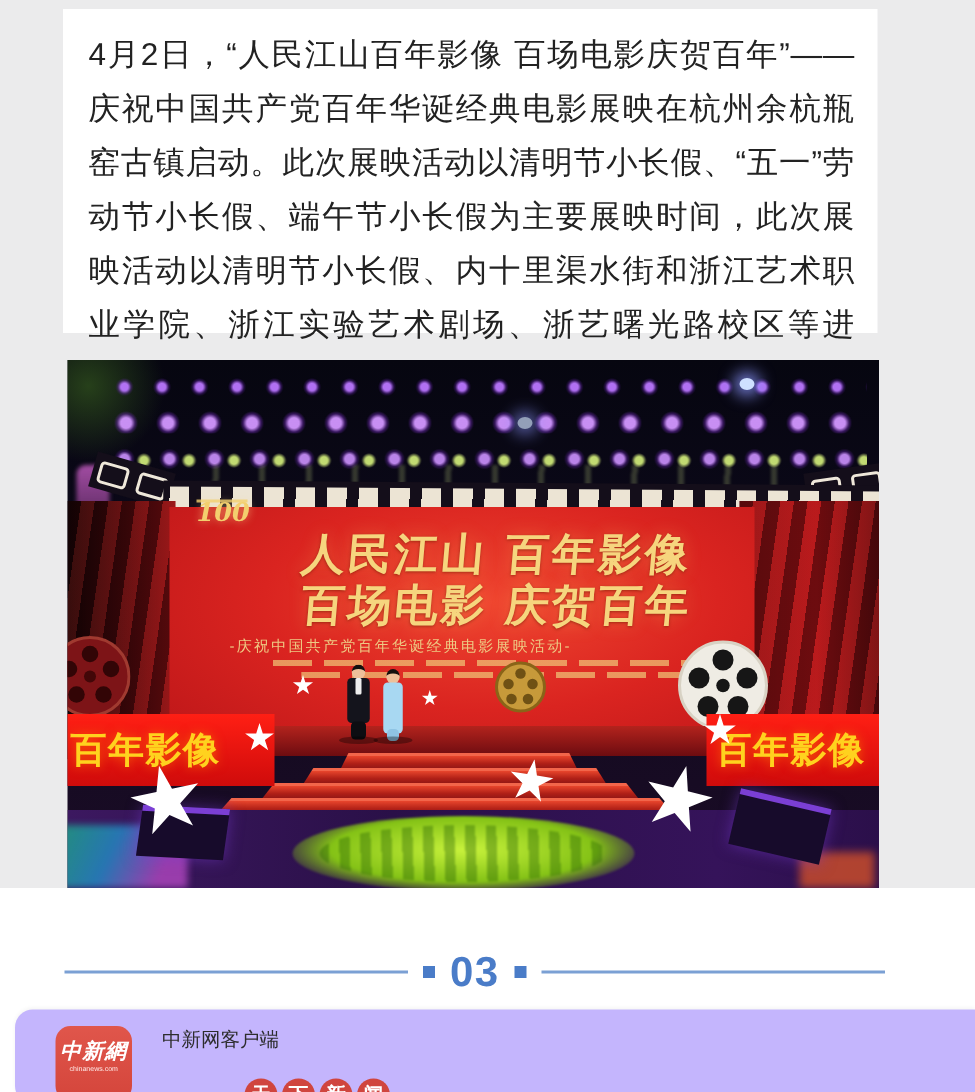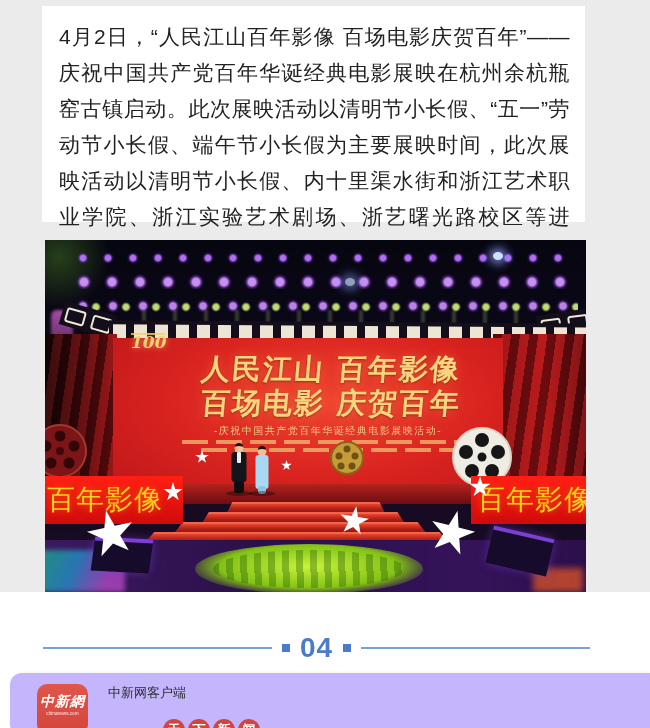--- a/index.html
+++ b/index.html
@@ -49,34 +49,34 @@
   .screen{left:68px;top:98px;width:390px;height:166px;
      background:radial-gradient(ellipse at 55% 38%,#ef4530 0%,#da2420 50%,#ba1518 100%);}
   .logo-100{left:18px;top:-6px;color:#f3cf6e;font-size:17px;font-weight:bold;font-style:italic;
      font-family:"DejaVu Serif",serif;text-shadow:0 0 6px rgba(255,220,140,.6);}
   .logo-100 b{display:block;height:2px;width:34px;background:rgba(243,207,110,.8);margin-top:1px;}
   .title{left:0;width:100%;padding-left:46px;box-sizing:border-box;text-align:center;
      color:#f6d57e;font-weight:800;font-size:29px;letter-spacing:2px;white-space:nowrap;
      font-family:"DejaVu Serif","Liberation Serif",serif;transform:skewX(-5deg);
      text-shadow:0 1px 2px rgba(110,25,0,.55),0 0 12px rgba(255,205,100,.3);}
   .t1{top:12px;} .t2{top:46px;}
-  .subtitle{left:0;top:86px;width:100%;padding-left:40px;box-sizing:border-box;text-align:center;
+  .subtitle{left:0;top:86px;width:100%;padding-left:40px;box-sizing:border-box;
      color:#eec983;font-size:10px;letter-spacing:1.5px;white-space:nowrap;}
   .credit{left:50%;transform:translateX(-42%);height:4px;
      background:repeating-linear-gradient(90deg,rgba(240,200,120,.7) 0 26px,transparent 26px 34px);}
   .c1{top:102px;width:300px;} .c2{top:110px;width:255px;}
   
   .stage-band{left:58px;top:244px;width:424px;height:20px;
      background:linear-gradient(180deg,#b3231d,#6d0c10);}
   .step{left:50%;transform:translateX(-56%);clip-path:polygon(4% 0,96% 0,100% 100%,0 100%);
      background:linear-gradient(180deg,#e8452c 0%,#b02017 45%,#7c0f12 100%);border-top:2px solid #f2654a;}
   
   .led{top:236px;height:48px;background:linear-gradient(180deg,#ff1f14,#cf0b0b);
        display:flex;align-items:center;overflow:hidden;}
-  .led span{position:static;color:#ffd21e;font-weight:400;font-size:28px;letter-spacing:1px;white-space:nowrap;
+  .led span{position:static;color:#ffd21e;font-weight:700;font-size:24px;letter-spacing:1px;white-space:nowrap;
        text-shadow:0 0 7px rgba(255,130,0,.65);}
   .led.lft{left:-6px;width:136px;padding-left:8px;}
   .led.rgt{left:426px;width:115px;padding-left:6px;}
   
   .floor{left:0;top:300px;width:541px;height:52px;
      background:linear-gradient(90deg,#3c1860,#2a1048 40%,#35135a 80%,#2b0f4a);}
   .green-light{left:150px;top:304px;width:228px;height:50px;border-radius:50%;filter:blur(.6px);
      background:radial-gradient(ellipse at 50% 45%,#c8f23c 0%,#84c216 55%,rgba(60,120,10,0) 78%);}
   .green-light:after{content:"";position:absolute;inset:6px 18px;
      background:repeating-linear-gradient(88deg,rgba(30,90,0,.35) 0 7px,transparent 7px 14px);border-radius:50%;}
@@ -231,21 +231,21 @@
     <div class="star" style="left:42px;top:270px;width:48px;height:48px;transform:rotate(-12deg);"></div>
     <div class="star" style="left:118px;top:242px;width:20px;height:20px;"></div>
     <div class="star" style="left:294px;top:266px;width:30px;height:30px;transform:rotate(9deg);"></div>
     <div class="star" style="left:384px;top:270px;width:46px;height:46px;transform:rotate(14deg);"></div>
     <div class="star" style="left:424px;top:236px;width:22px;height:22px;"></div>
   </div>
 
   <div class="divider">
     <div class="line"></div>
     <div class="sq" style="margin-left:10px;"></div>
-    <div class="num">04</div>
+    <div class="num">03</div>
     <div class="sq" style="margin-right:10px;"></div>
     <div class="line"></div>
   </div>
 
   <div class="preview">4月4日，丽水市级组织清查市重点企业40家宣高相关显上</div>
 
   <div class="banner">
     <div class="app-logo">
       <span class="zg">中新網</span>
       <span class="cap">chinanews.com</span>

